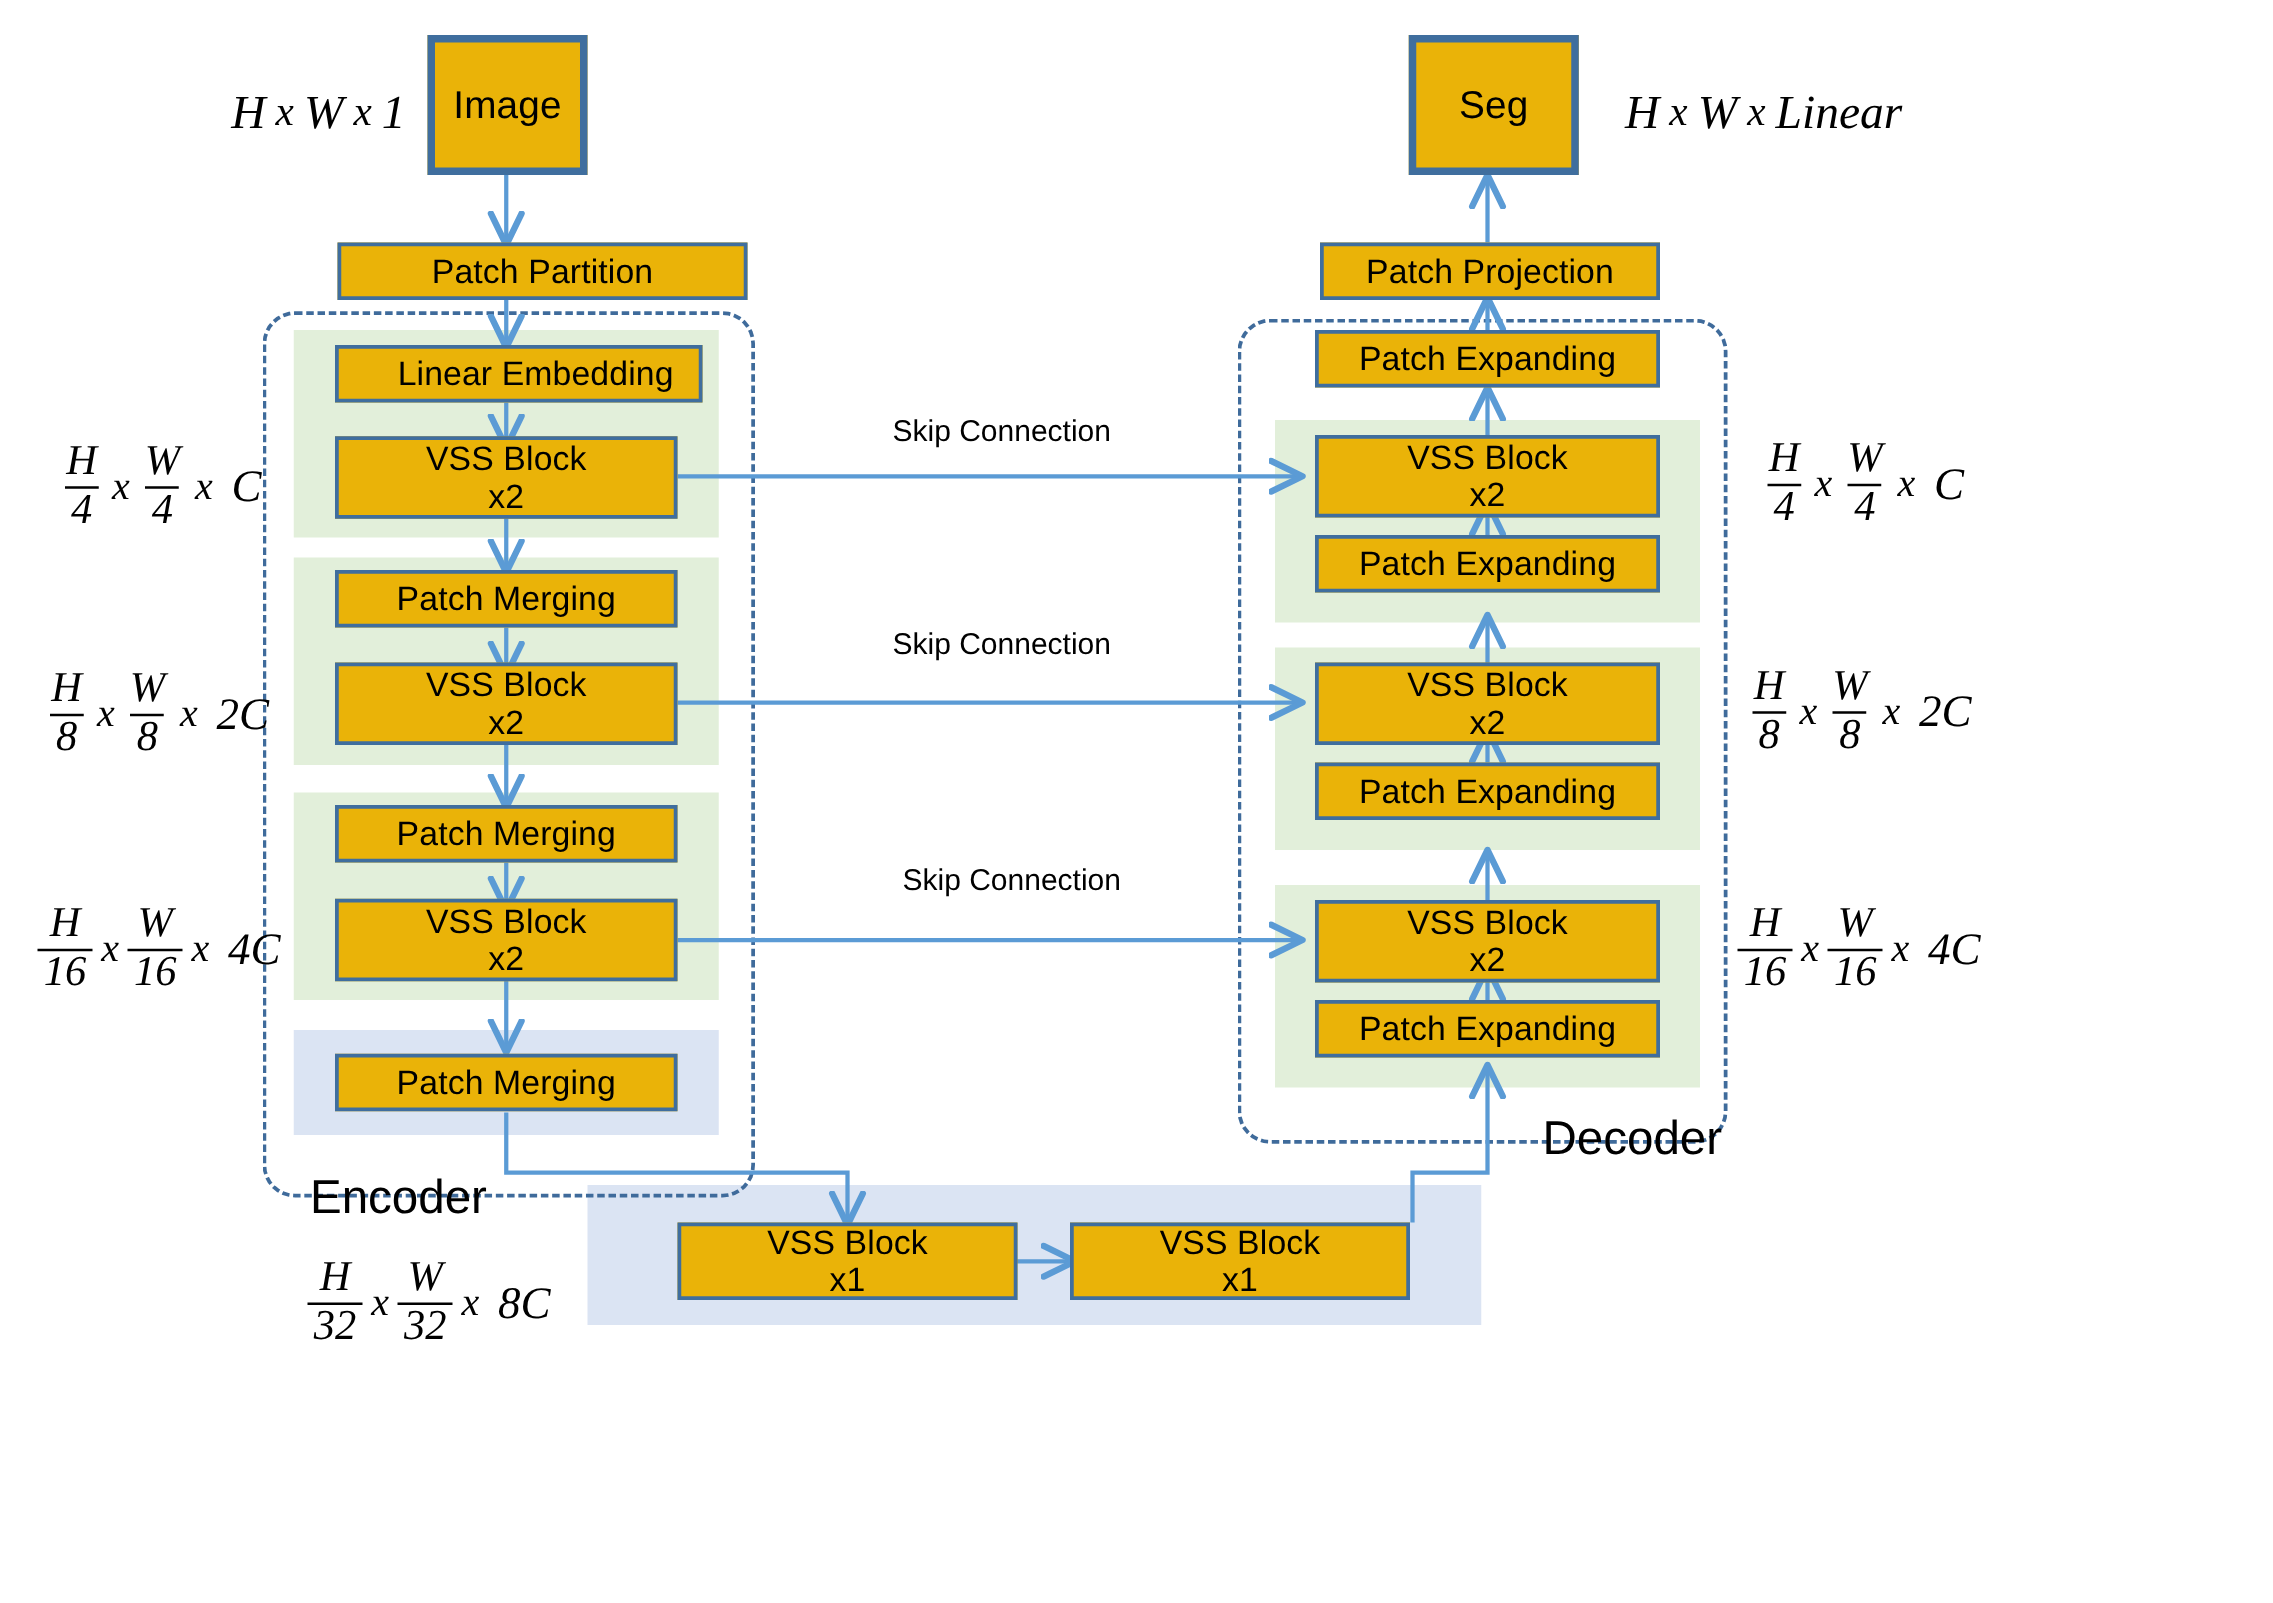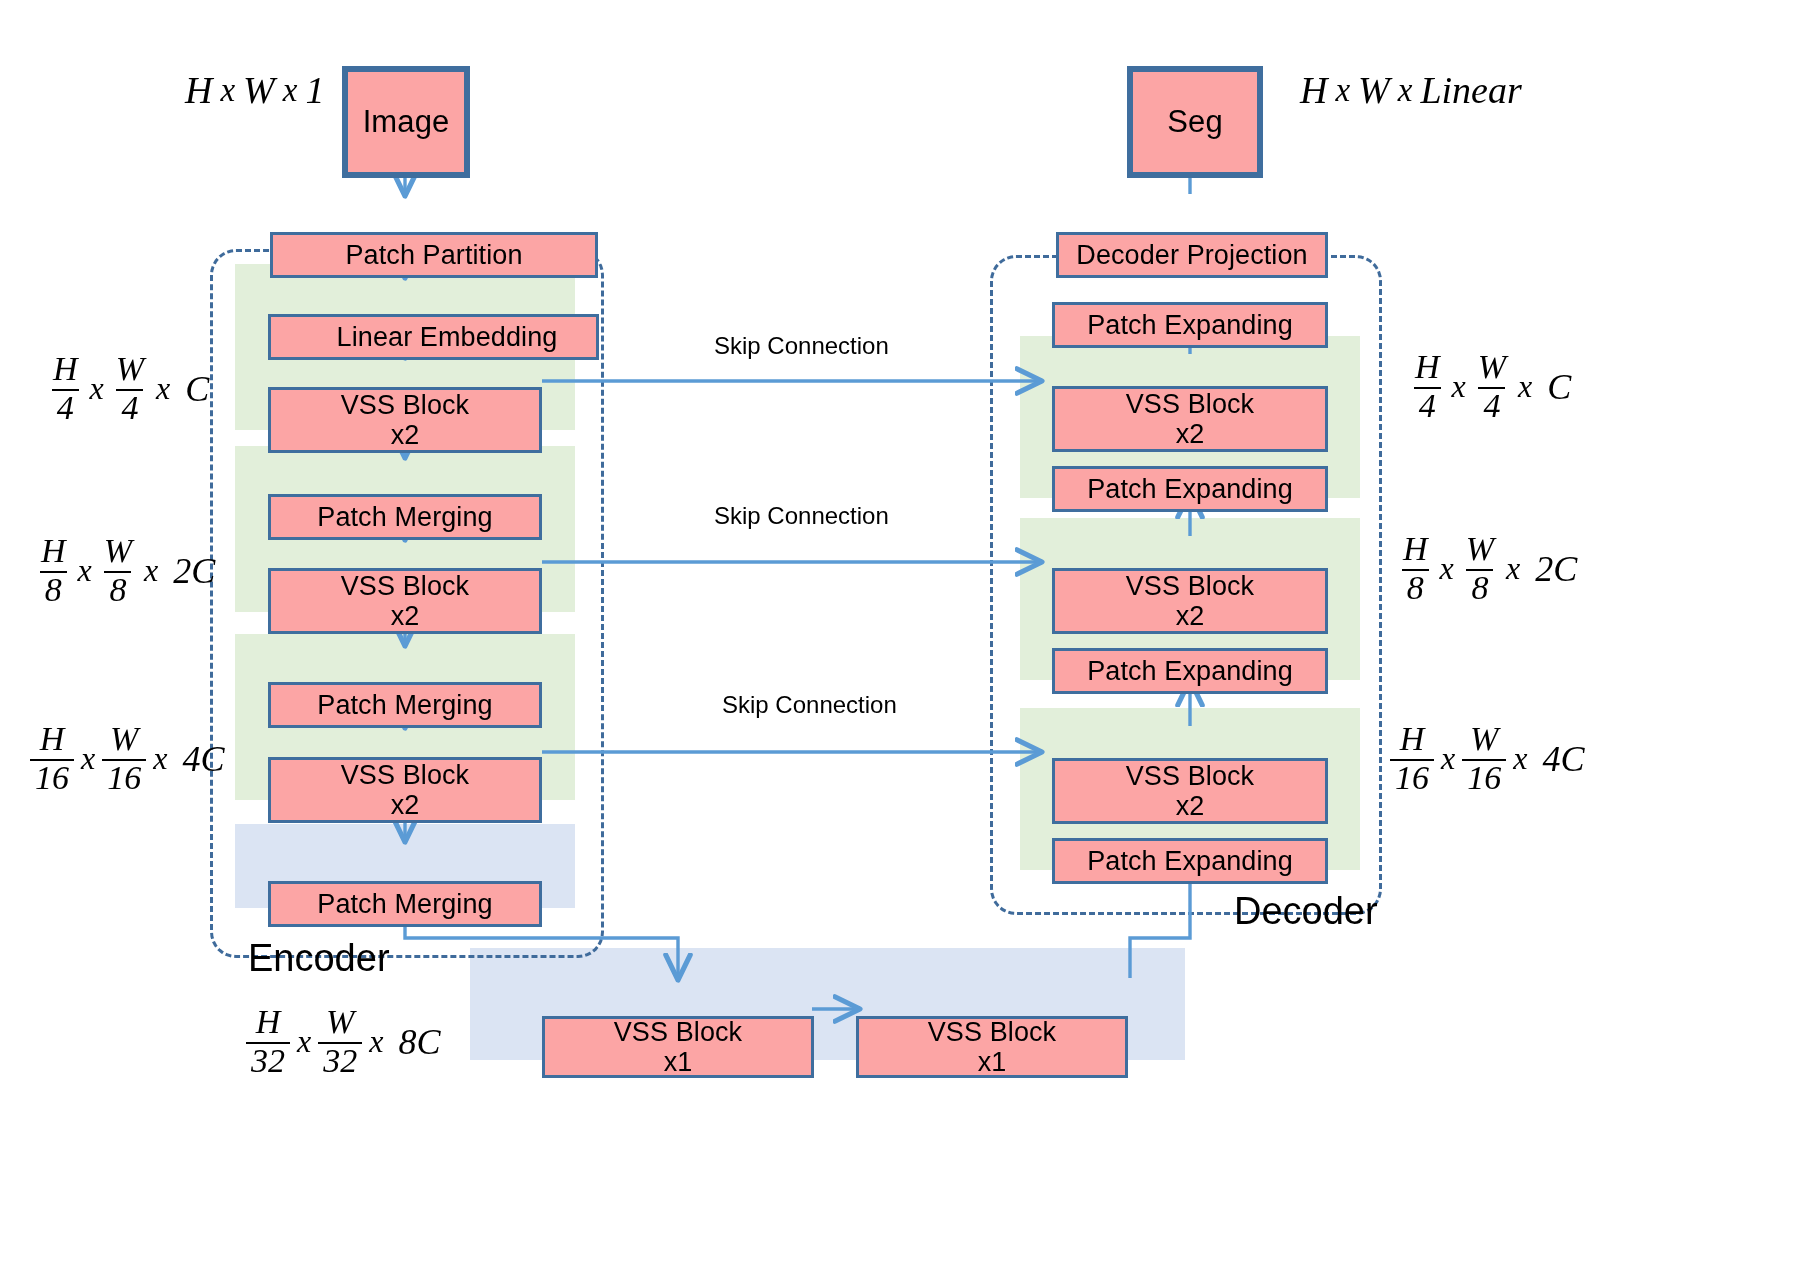--- a/index.html
+++ b/index.html
@@ -20,27 +20,26 @@
   .region{
     position:absolute;
     border:3px dashed #3f6b9b;
     border-radius:26px;
     box-sizing:border-box;
   }
 
   
   .box{
     position:absolute;box-sizing:border-box;
-    background:#fca5a5;
+    background:#eab308;
     border:3px solid #3f6e9e;
     display:flex;align-items:center;justify-content:center;
     text-align:center;line-height:1.12;
     font-size:27px;letter-spacing:.1px;
     white-space:pre-line;
-    margin-top:38px;
   }
   .box.thick{border-width:6px;font-size:31px;}
 
   
   .lbl{
     position:absolute;font-size:27px;white-space:nowrap;
   }
   .lbl.skip{font-size:24px;}
   .lbl.region-name{font-size:38px;}
 
@@ -134,21 +133,21 @@
   <div class="math plain" style="left:1300px;top:68px;">
     <span>H</span>
     <span class="op">x</span>
     <span>W</span>
     <span class="op">x</span>
     <span>Linear</span>
   </div>
 
   <div class="box" style="left:270px;top:194px;width:328px;height:46px;">Patch Partition</div>
 
-  <div class="box" style="left:268px;top:276px;width:331px;height:46px;padding-left:27px;">Linear Embedding</div>
+  <div class="box" style="left:268px;top:276px;width:294px;height:46px;padding-left:27px;">Linear Embedding</div>
 
   <div class="box" style="left:268px;top:349px;width:274px;height:66px;">VSS Block
 x2</div>
   <div class="box" style="left:268px;top:456px;width:274px;height:46px;">Patch Merging</div>
 
   <div class="box" style="left:268px;top:530px;width:274px;height:66px;">VSS Block
 x2</div>
   <div class="box" style="left:268px;top:644px;width:274px;height:46px;">Patch Merging</div>
 
   <div class="box" style="left:268px;top:719px;width:274px;height:66px;">VSS Block
@@ -196,21 +195,21 @@
       <span class="den">16</span>
     </span>
     <span class="op">x</span>
     <span class="tail">4C</span>
   </div>
 
   <div class="lbl skip" style="left:714px;top:332px;">Skip Connection</div>
   <div class="lbl skip" style="left:714px;top:502px;">Skip Connection</div>
   <div class="lbl skip" style="left:722px;top:691px;">Skip Connection</div>
 
-  <div class="box" style="left:1056px;top:194px;width:272px;height:46px;">Decoder Projection</div>
+  <div class="box" style="left:1056px;top:194px;width:272px;height:46px;">Patch Projection</div>
   <div class="box" style="left:1052px;top:264px;width:276px;height:46px;">Patch Expanding</div>
 
   <div class="box" style="left:1052px;top:348px;width:276px;height:66px;">VSS Block
 x2</div>
   <div class="box" style="left:1052px;top:428px;width:276px;height:46px;">Patch Expanding</div>
 
   <div class="box" style="left:1052px;top:530px;width:276px;height:66px;">VSS Block
 x2</div>
   <div class="box" style="left:1052px;top:610px;width:276px;height:46px;">Patch Expanding</div>
 

